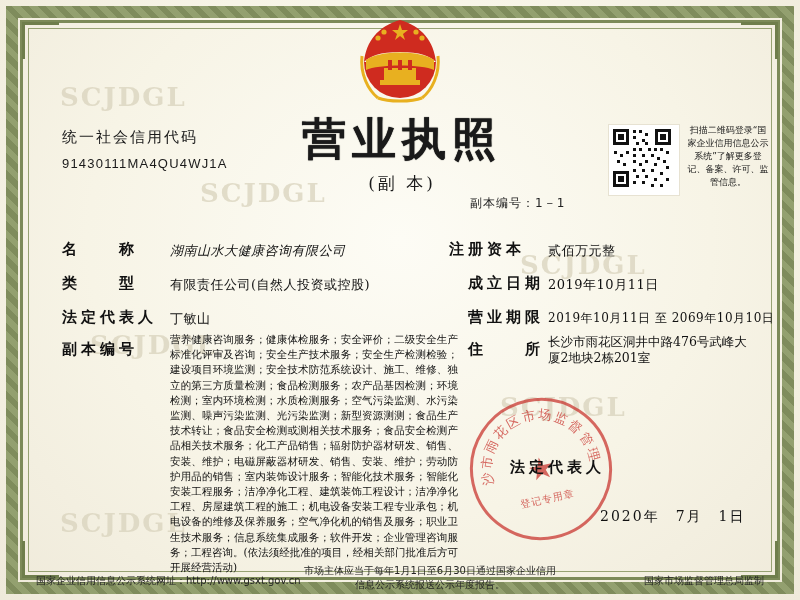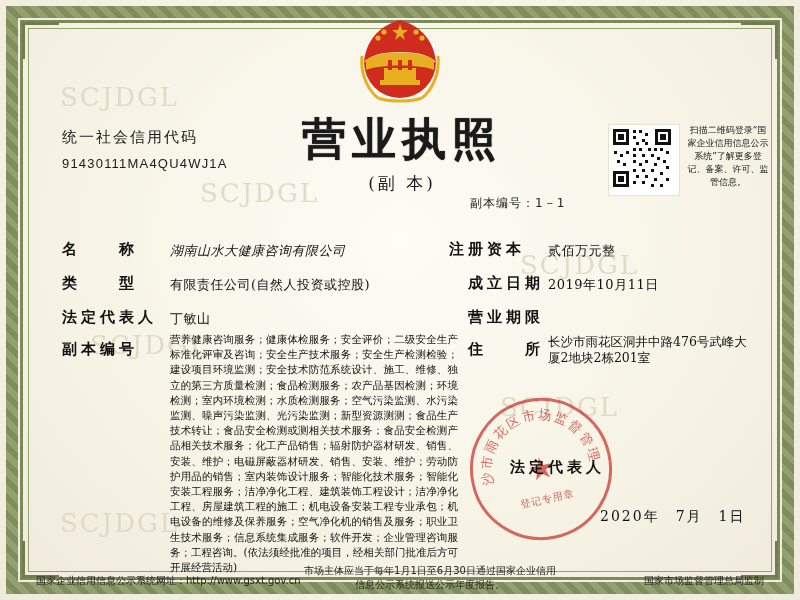--- a/index.html
+++ b/index.html
@@ -32,21 +32,21 @@
   .corner{
     position:absolute;width:34px;height:34px;border:3px solid #6f7e4c;
   }
   .corner.tl{left:22px;top:22px;border-right:none;border-bottom:none;}
   .corner.tr{right:22px;top:22px;border-left:none;border-bottom:none;}
   .corner.bl{left:22px;bottom:22px;border-right:none;border-top:none;}
   .corner.br{right:22px;bottom:22px;border-left:none;border-top:none;}
 
   
   .wm{
-    position:absolute;color:#d9d3bd;font-weight:normal;
+    position:absolute;color:#d9d3bd;font-weight:bold;
     font-family:"DejaVu Serif","Liberation Serif",serif;
     letter-spacing:2px;pointer-events:none;user-select:none;opacity:.75;
   }
   .wm-1{left:60px;top:82px;font-size:26px;}
   .wm-2{left:200px;top:178px;font-size:26px;}
   .wm-3{left:520px;top:250px;font-size:26px;}
   .wm-4{left:90px;top:330px;font-size:26px;}
   .wm-5{left:500px;top:392px;font-size:26px;}
   .wm-6{left:60px;top:508px;font-size:26px;}
   .wm-big{
@@ -274,20 +274,21 @@
   <div class="fl" style="left:62px;top:340px;">副本编号</div>
   <div class="scope">营养健康咨询服务；健康体检服务；安全评价；二级安全生产标准化评审及咨询；安全生产技术服务；安全生产检测检验；建设项目环境监测；安全技术防范系统设计、施工、维修、独立的第三方质量检测；食品检测服务；农产品基因检测；环境检测；室内环境检测；水质检测服务；空气污染监测、水污染监测、噪声污染监测、光污染监测；新型资源测测；食品生产技术转让；食品安全检测或测相关技术服务；食品安全检测产品相关技术服务；化工产品销售；辐射防护器材研发、销售、安装、维护；电磁屏蔽器材研发、销售、安装、维护；劳动防护用品的销售；室内装饰设计服务；智能化技术服务；智能化安装工程服务；洁净净化工程、建筑装饰工程设计；洁净净化工程、房屋建筑工程的施工；机电设备安装工程专业承包；机电设备的维修及保养服务；空气净化机的销售及服务；职业卫生技术服务；信息系统集成服务；软件开发；企业管理咨询服务；工程咨询。(依法须经批准的项目，经相关部门批准后方可开展经营活动)</div>
 
   <div class="fl" style="left:449px;top:240px;">注册资本</div>
   <div class="fv" style="left:548px;top:242px;">贰佰万元整</div>
 
   <div class="fl" style="left:468px;top:274px;">成立日期</div>
   <div class="fv" style="left:548px;top:276px;">2019年10月11日</div>
 
   <div class="fl" style="left:468px;top:308px;">营业期限</div>
+  <div class="fv" style="left:548px;top:310px;font-size:12px;">2019年10月11日 至 2069年10月10日</div>
 
   <div class="fl" style="left:468px;top:340px;">住　　所</div>
   <div class="addr">长沙市雨花区洞井中路476号武峰大厦2地块2栋201室</div>
 
   <div class="seal">
     <svg class="seal-top" viewBox="0 0 136 136" width="136" height="136">
       <defs>
         <path id="sealArc" d="M 18,68 A 50,50 0 1 1 118,68" fill="none"></path>
       </defs>
       <text font-size="13" fill="#c8312b" letter-spacing="2.2" font-family="'DejaVu Serif','Liberation Serif',serif">

